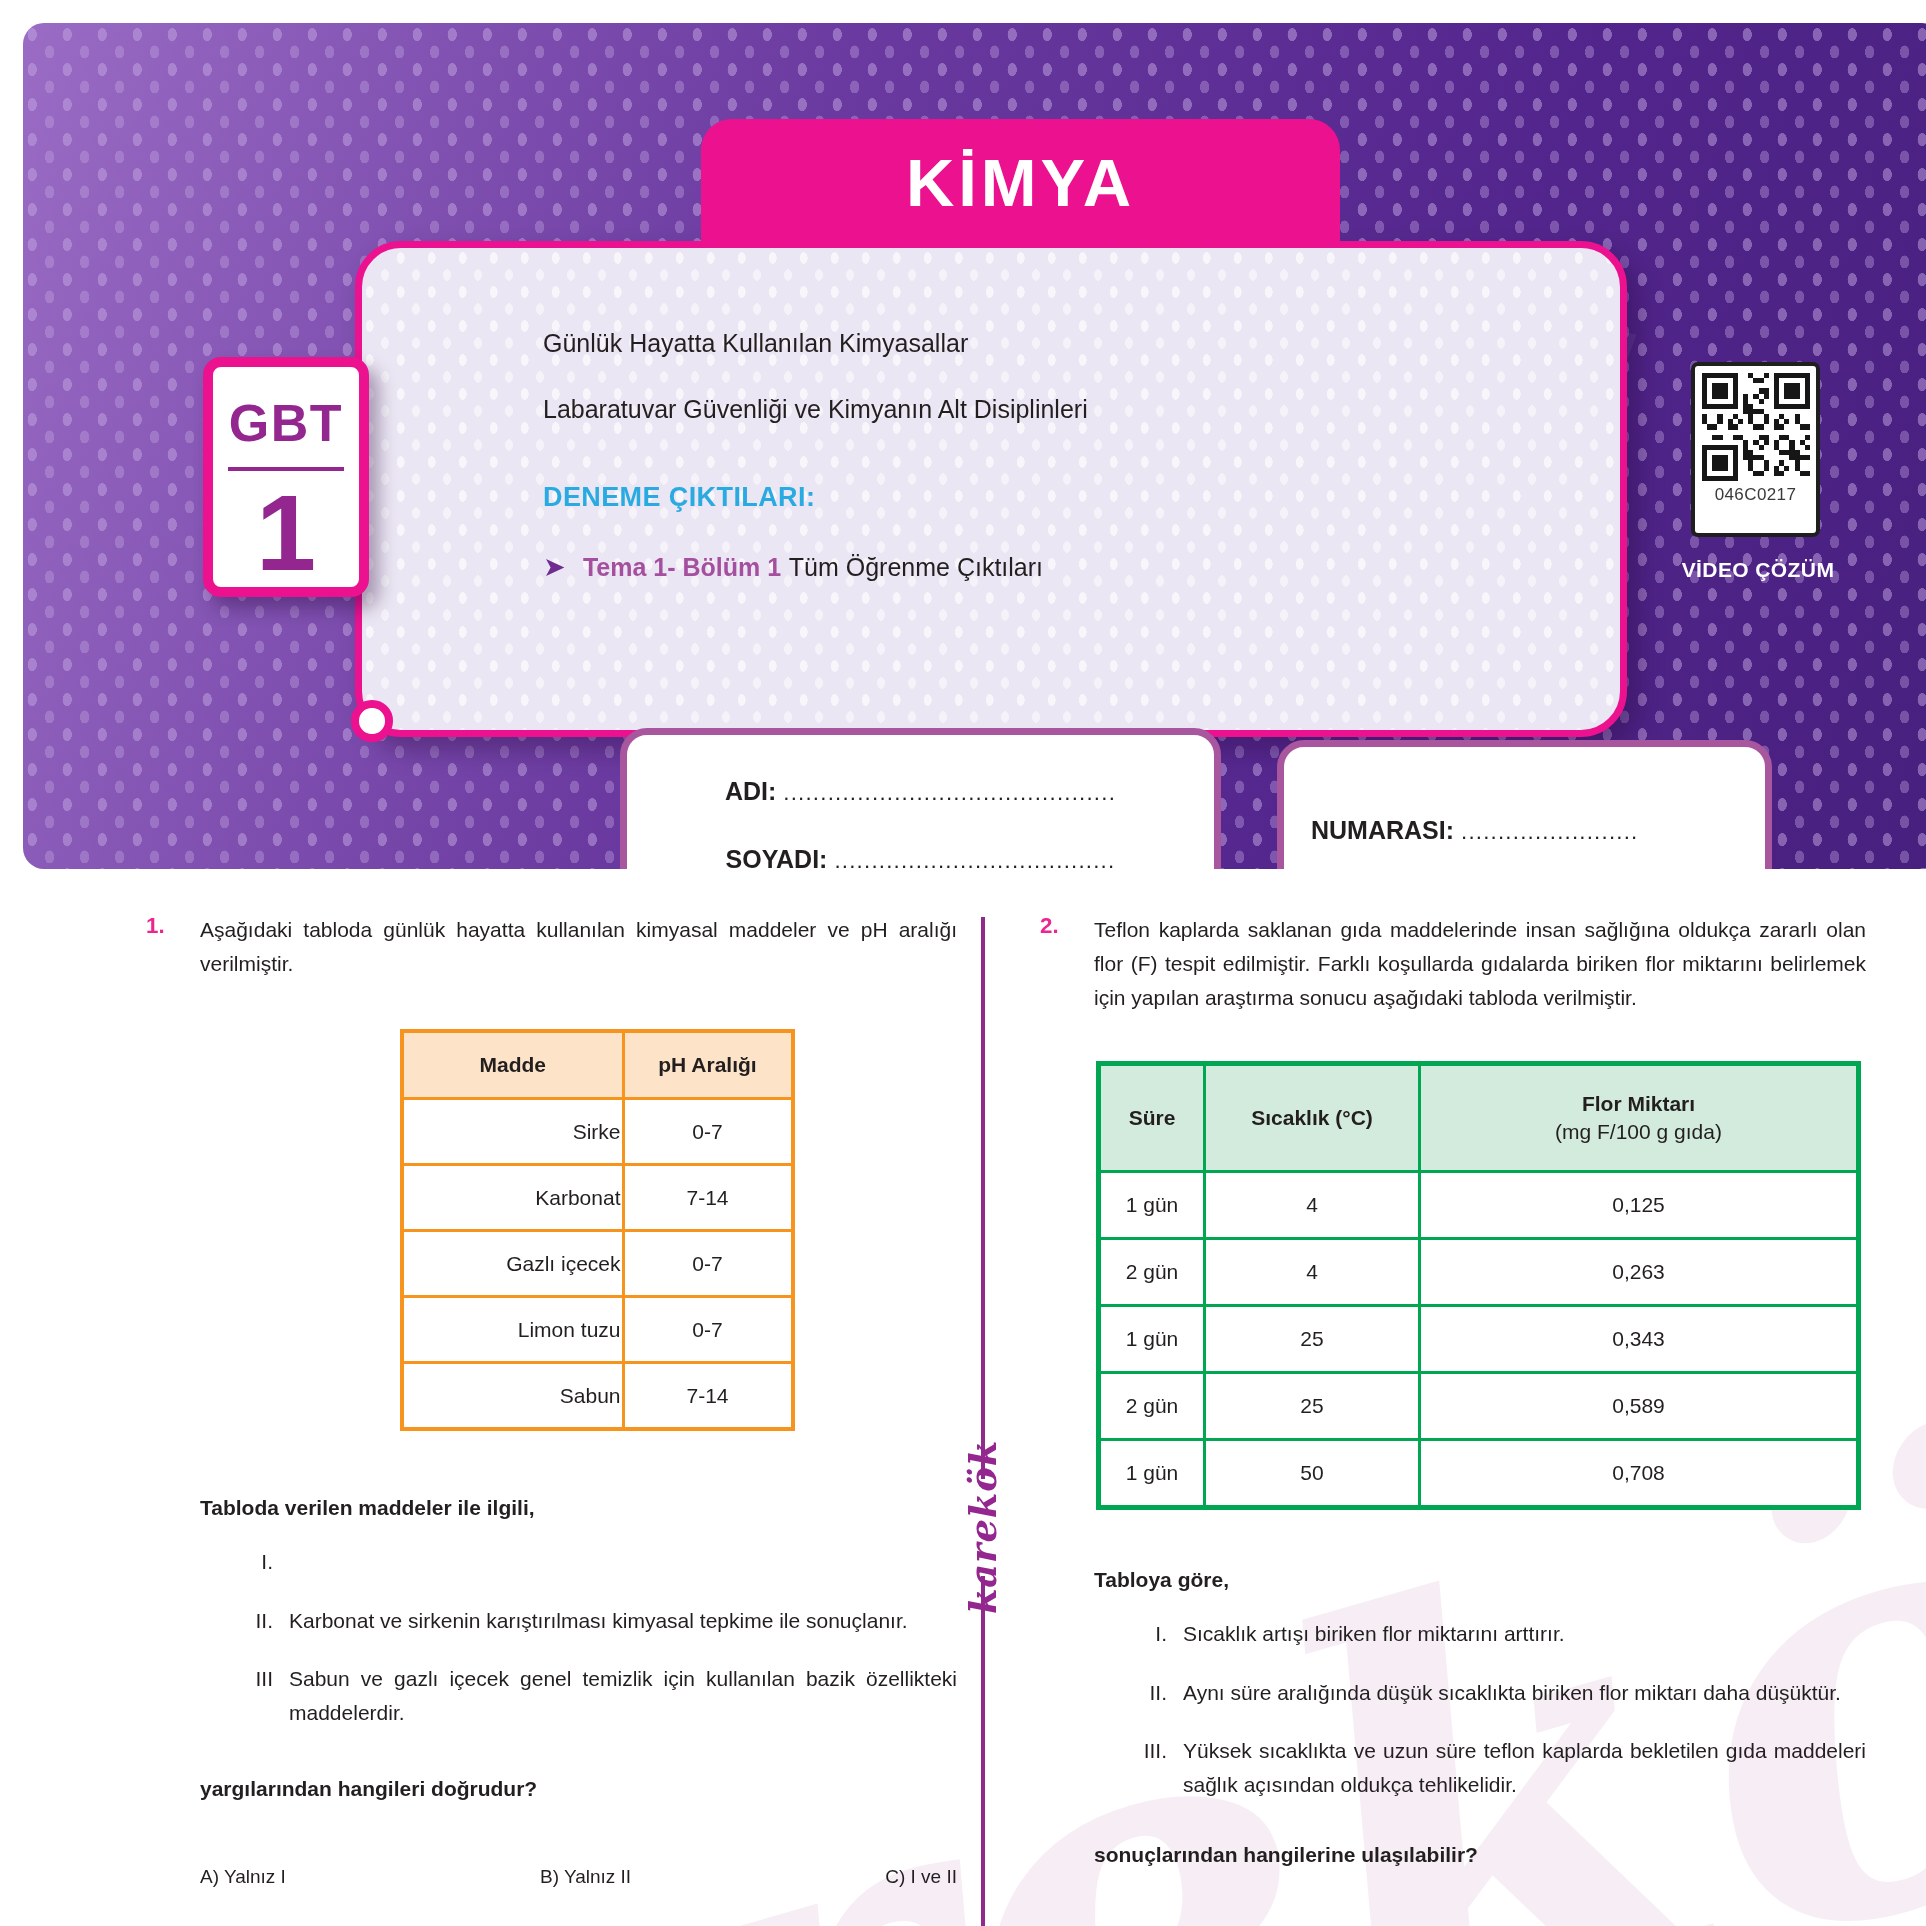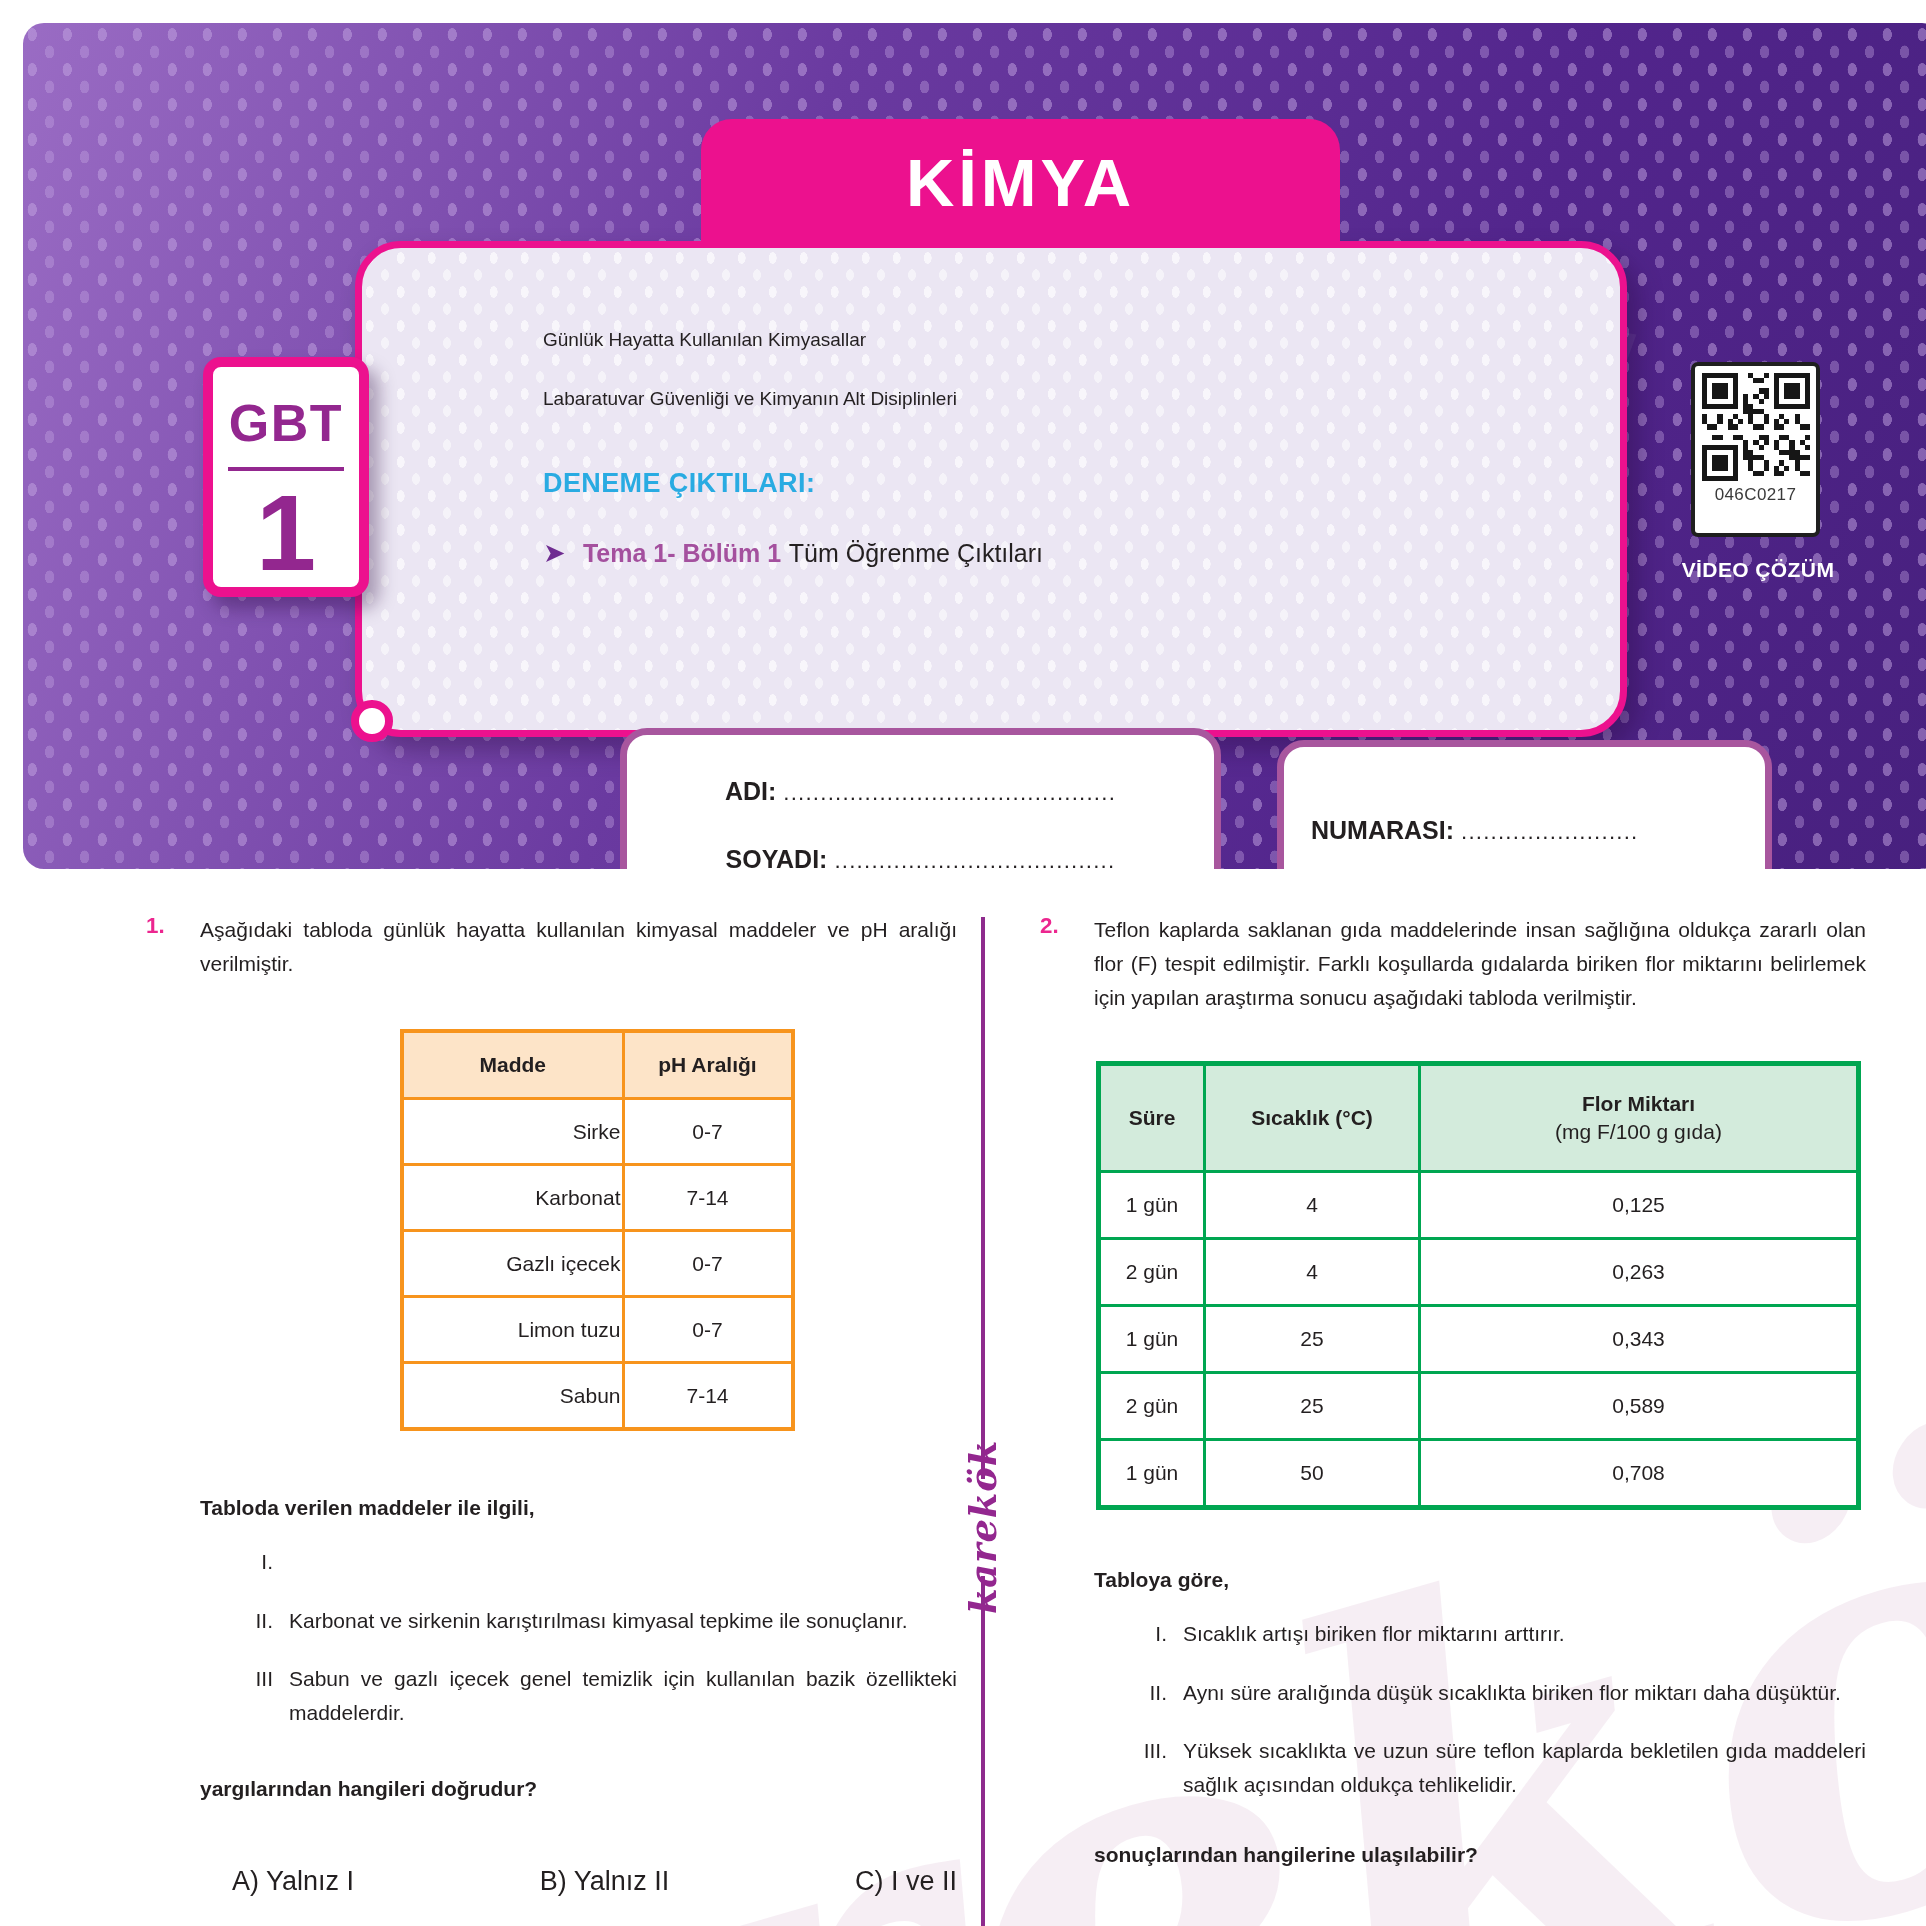--- a/index.html
+++ b/index.html
@@ -23,21 +23,21 @@
        border-radius:31px 31px 0 0;display:flex;align-items:center;justify-content:center;
        color:#ffffff;font-size:67px;font-weight:bold;letter-spacing:3.9px;z-index:3;}
   .panel{position:absolute;left:332px;top:218px;width:1258px;height:482px;background-color:#ebe6f3;
        border:7px solid #ec118e;border-radius:46px;z-index:2;
        background-image:
          radial-gradient(ellipse 6.5px 9.6px at 7.7px 10px, rgba(255,255,255,0.65) 58%, rgba(0,0,0,0) 62%),
          radial-gradient(ellipse 6.5px 9.6px at 23px 27px, rgba(255,255,255,0.5) 58%, rgba(0,0,0,0) 62%);
        background-size:31px 34px,31px 34px;box-shadow:11.6px 13.5px 23px rgba(40,10,60,0.35);}
   .panel-inner{position:absolute;left:181px;top:44px;right:46px;}
   .sec-title{color:#29abe2;font-weight:bold;font-size:27px;letter-spacing:0.4px;}
-  .sec-line{font-size:19px;color:#231f20;margin-top:37px;}
+  .sec-line{font-size:25px;color:#231f20;margin-top:37px;}
   .outputs-title{margin-top:58px;}
   .outputs-item{margin-top:40px;font-size:25px;display:flex;align-items:center;}
   .arrow{color:#6f2c91;font-size:27px;margin-right:17.3px;line-height:1;}
   .tema{color:#a4509e;font-weight:bold;margin-right:7.7px;}
   .panel-dot{position:absolute;left:-10.8px;bottom:-11.6px;width:25.4px;height:25.4px;border-radius:50%;
        background:#ffffff;border:8.5px solid #ec118e;}
   .badge{position:absolute;left:180px;top:334px;width:146px;height:220px;background:#ffffff;
        border:10.8px solid #ec118e;border-radius:18px;display:flex;flex-direction:column;align-items:center;
        justify-content:flex-end;z-index:4;box-shadow:9.6px 11.6px 17.3px rgba(40,10,60,0.35);}
   .badge-top{color:#93278f;font-weight:bold;font-size:52px;letter-spacing:1.5px;}
@@ -65,21 +65,21 @@
   .col-left{left:146px;width:811px;}
   .col-right{left:1040px;width:826px;}
   .qhead{position:relative;}
   .qnum{position:absolute;left:0;top:0;color:#ec268f;font-weight:bold;font-size:22.3px;}
   .qintro{margin-left:54px;font-size:21px;line-height:1.62;text-align:justify;}
   .stem{margin-left:54px;font-weight:bold;font-size:21px;}
   .qbold{margin-left:54px;font-weight:bold;font-size:21px;}
   .item{display:flex;margin-left:54px;margin-top:25px;font-size:21px;line-height:1.6;}
   .item .lbl{width:89px;flex:none;text-align:right;padding-right:16px;box-sizing:border-box;}
   .item .txt{flex:1;text-align:justify;}
-  .opts-row1{display:flex;justify-content:space-between;margin-left:86px;font-size:27px;align-items:center;}
+  .opts-row1{display:flex;justify-content:space-between;margin-left:54px;font-size:19px;align-items:center;}
 
   
   table{border-collapse:collapse;font-size:21px;color:#231f20;background:#ffffff;}
   .tbl1{margin:48px 0 0 254px;border:4.6px solid #f7941d;}
   .tbl1 th{background:#fde4c8;border:3.1px solid #f7941d;font-weight:bold;height:62px;text-align:center;}
   .tbl1 td{border:3.1px solid #f7941d;height:61px;}
   .tbl1 td.c1{width:198px;text-align:right;padding-left:18.5px;}
   .tbl1 td.c2{width:164px;text-align:center;}
   .tbl2{margin:46px 0 0 56px;border:5.4px solid #00a651;}
   .tbl2 th{background:#d3ebdc;border:3.5px solid #00a651;font-weight:bold;height:102px;text-align:center;}

